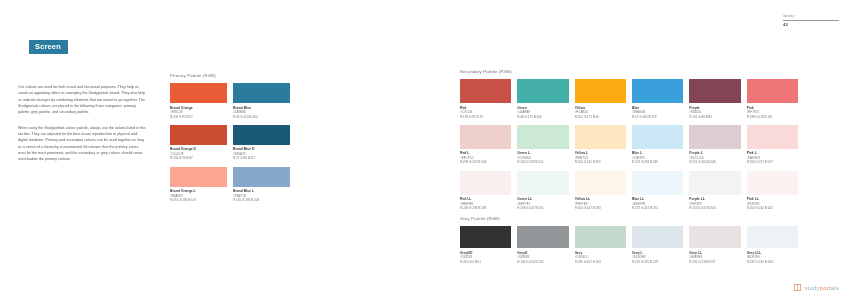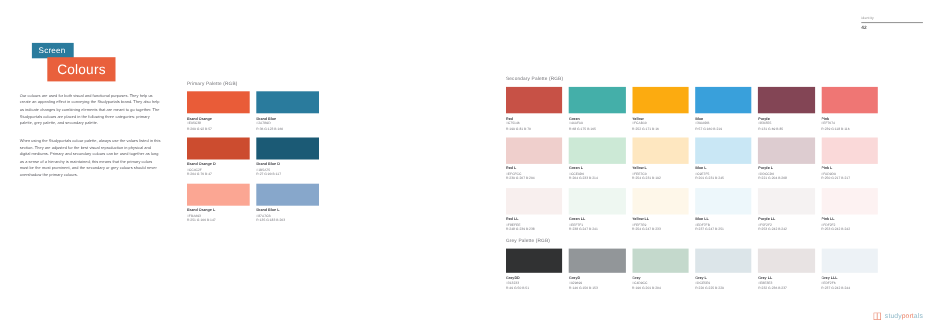--- a/index.html
+++ b/index.html
@@ -11,21 +11,21 @@
   .page{position:absolute;inset:0;}
 
   
   .page-meta{position:absolute;top:14px;right:10px;width:56px;text-align:left;}
   .page-meta .meta-label{font-size:3.1px;letter-spacing:.2px;color:#8a8a8a;line-height:5px;}
   .page-meta .meta-rule{height:1px;background:#9a9a9a;margin:1px 0 1px 0;}
   .page-meta .meta-num{font-size:4.4px;font-weight:bold;color:#5d5d5d;line-height:6px;}
 
   
   .titles{position:absolute;left:29px;top:35px;}
-  .badge{display:inline-block;color:#ffffff;font-weight:normal;}
+  .badge{display:inline-block;color:#ffffff;font-weight:bold;}
   .badge-screen{background:#2a7b9d;font-size:7.4px;letter-spacing:.2px;
     padding:3px 7px 3px 6px;line-height:8px;}
   .badge-colours{background:#e9603c;font-size:12.4px;letter-spacing:.2px;
     padding:3.5px 9px 4px 9px;line-height:14px;margin-left:14px;margin-top:-1px;}
 
   
   .copy{position:absolute;left:18px;top:84px;width:129px;}
   .copy p{margin:0 0 9px 0;font-size:3.55px;line-height:6.35px;color:#54545a;
     text-align:left;letter-spacing:.05px;}
 
@@ -64,21 +64,20 @@
 <div class="page">
 
   <div class="page-meta">
     <div class="meta-label">identity</div>
     <div class="meta-rule"></div>
     <div class="meta-num">42</div>
   </div>
 
   <div class="titles">
     <div><span class="badge badge-screen" style="background: rgb(42, 123, 157);">Screen</span></div>
-    <div><span class="badge badge-colours" style="background: rgb(233, 96, 60);">Colours</span></div>
   </div>
 
   <div class="copy">
     <p>Our colours are used for both visual and functional purposes. They help us create an appealing effect in conveying the Studyportals brand. They also help us indicate changes by combining elements that are meant to go together. The Studyportals colours are placed in the following three categories: primary palette, grey palette, and secondary palette.</p>
     <p>When using the Studyportals colour palette, always use the values listed in this section. They are adjusted for the best visual reproduction in physical and digital mediums. Primary and secondary colours can be used together as long as a sense of a hierarchy is maintained; this means that the primary colors must be the most prominent, and the secondary or grey colours should never overshadow the primary colours.</p>
   </div>
 
   <div class="primary">
     <div class="section-title">Primary Palette (RGB)</div>
     <div id="primary-rows">

